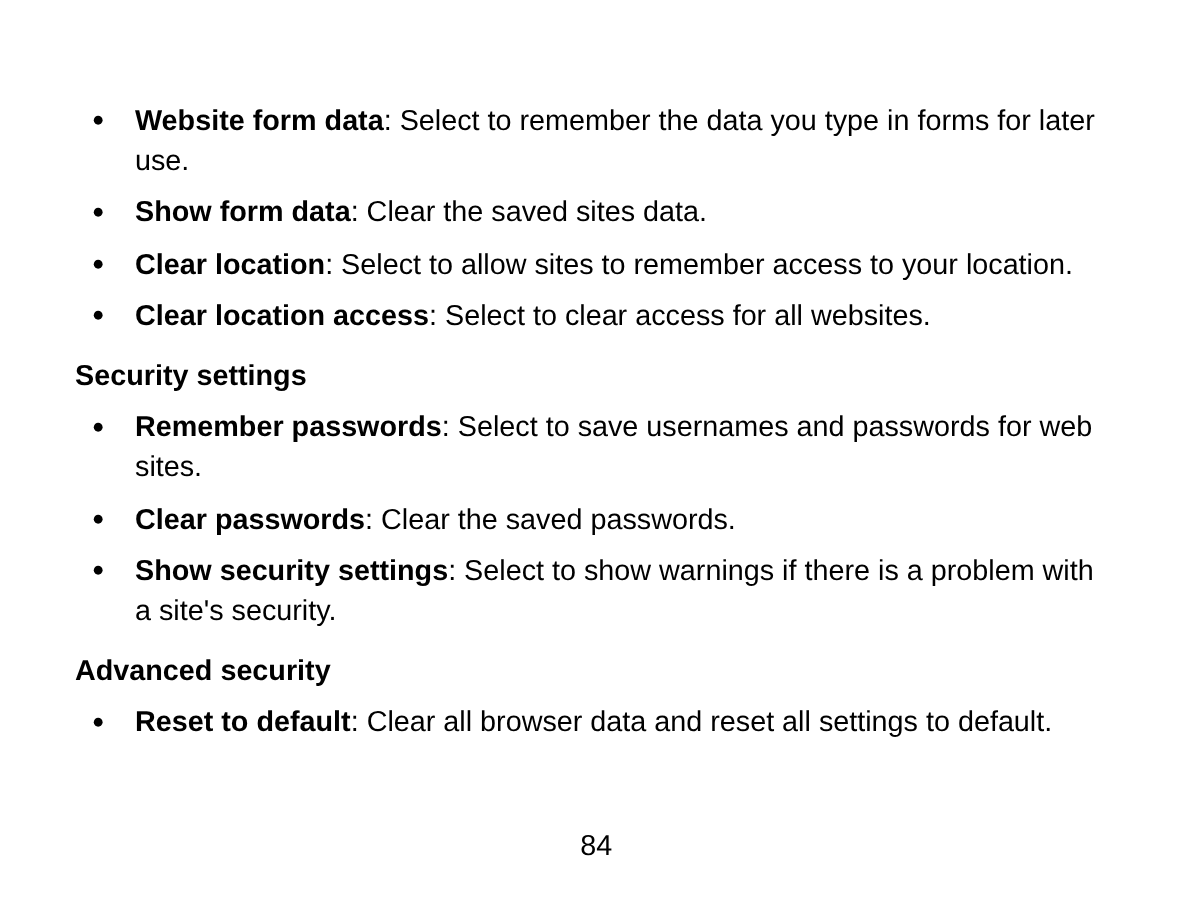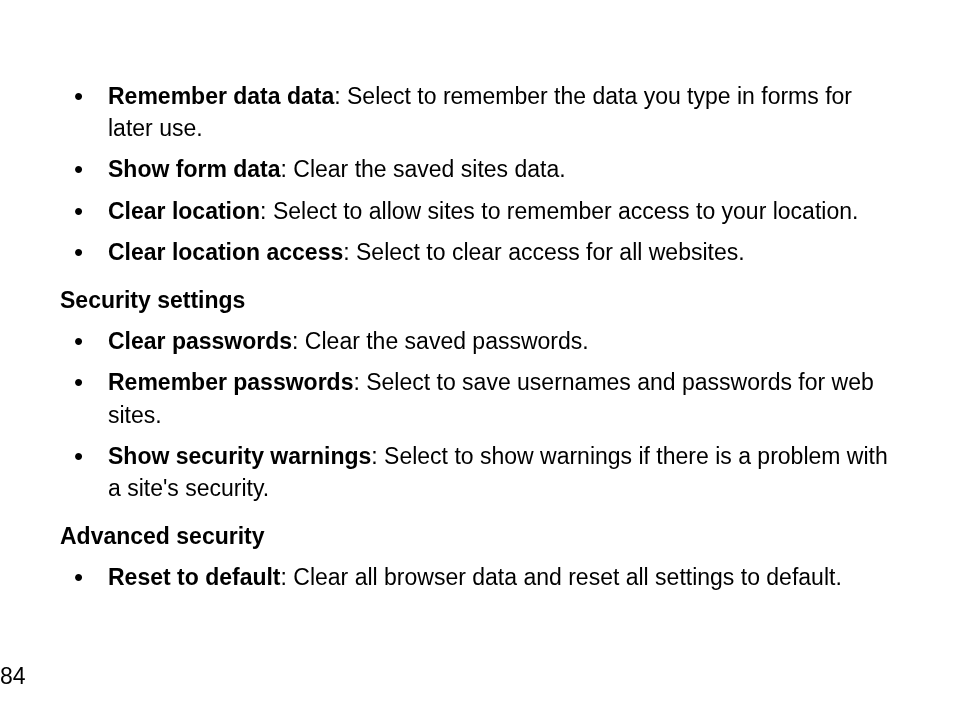--- a/index.html
+++ b/index.html
@@ -43,53 +43,53 @@
       font-weight: bold;
       margin-top: 16px;
       margin-bottom: 9px;
       padding-left: 0;
     }
     .page-number {
       position: absolute;
       bottom: 35px;
       left: 0;
       right: 0;
-      text-align: left;
+      text-align: center;
       font-size: 23px;
     }
   </style>
 </head>
 <body>
 
 <ul>
   <li class="bullet-item">
-    <span class="bold">Remember data data</span><span>: Select to remember the data you type in forms for later use.</span>
+    <span class="bold">Website form data</span><span>: Select to remember the data you type in forms for later use.</span>
   </li>
   <li class="bullet-item">
     <span class="bold">Show form data</span><span>: Clear the saved sites data.</span>
   </li>
   <li class="bullet-item">
     <span class="bold">Clear location</span><span>: Select to allow sites to remember access to your location.</span>
   </li>
   <li class="bullet-item">
     <span class="bold">Clear location access</span><span>: Select to clear access for all websites.</span>
   </li>
 </ul>
 
 <div class="section-heading">Security settings</div>
 
 <ul>
   <li class="bullet-item">
+    <span class="bold">Remember passwords</span><span>: Select to save usernames and passwords for web sites.</span>
+  </li>
+  <li class="bullet-item">
     <span class="bold">Clear passwords</span><span>: Clear the saved passwords.</span>
   </li>
   <li class="bullet-item">
-    <span class="bold">Remember passwords</span><span>: Select to save usernames and passwords for web sites.</span>
-  </li>
-  <li class="bullet-item">
-    <span class="bold">Show security warnings</span><span>: Select to show warnings if there is a problem with a site's security.</span>
+    <span class="bold">Show security settings</span><span>: Select to show warnings if there is a problem with a site's security.</span>
   </li>
 </ul>
 
 <div class="section-heading">Advanced security</div>
 
 <ul>
   <li class="bullet-item">
     <span class="bold">Reset to default</span><span>: Clear all browser data and reset all settings to default.</span>
   </li>
 </ul>

